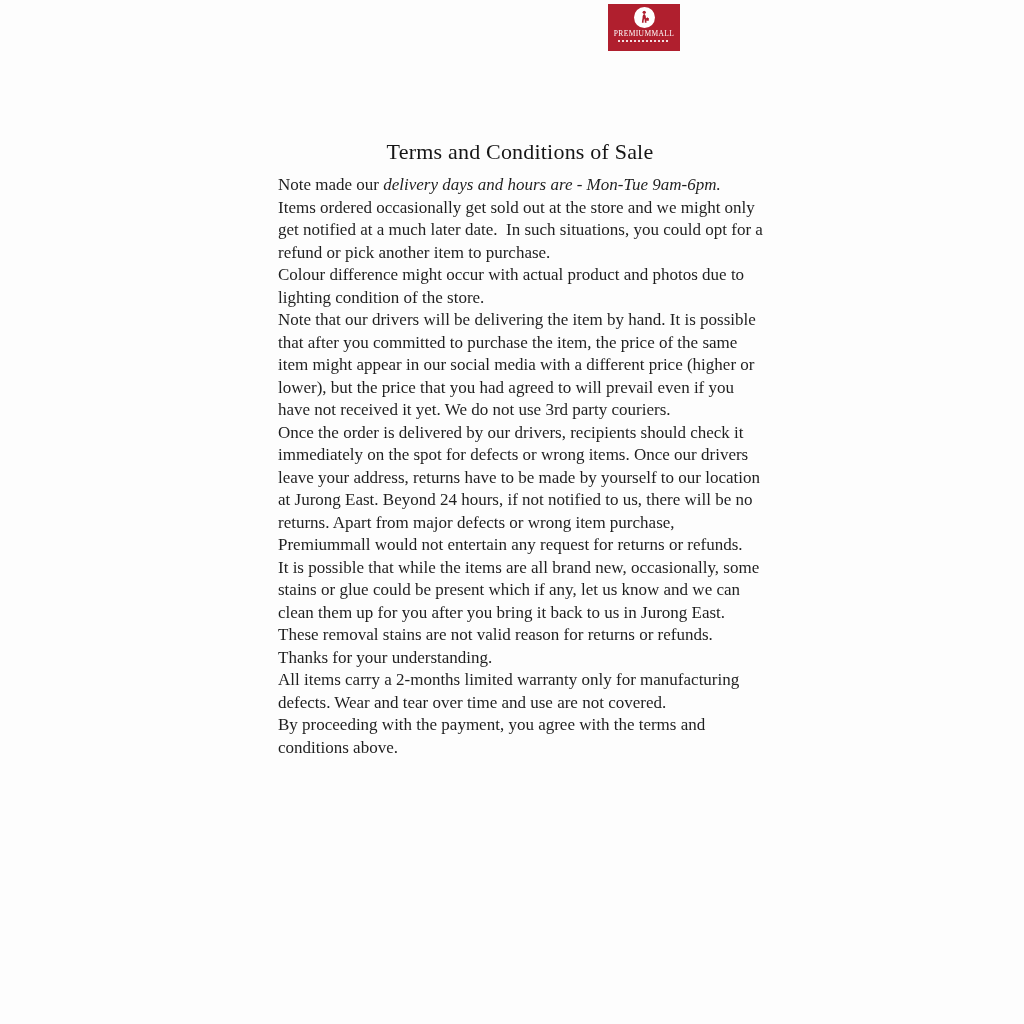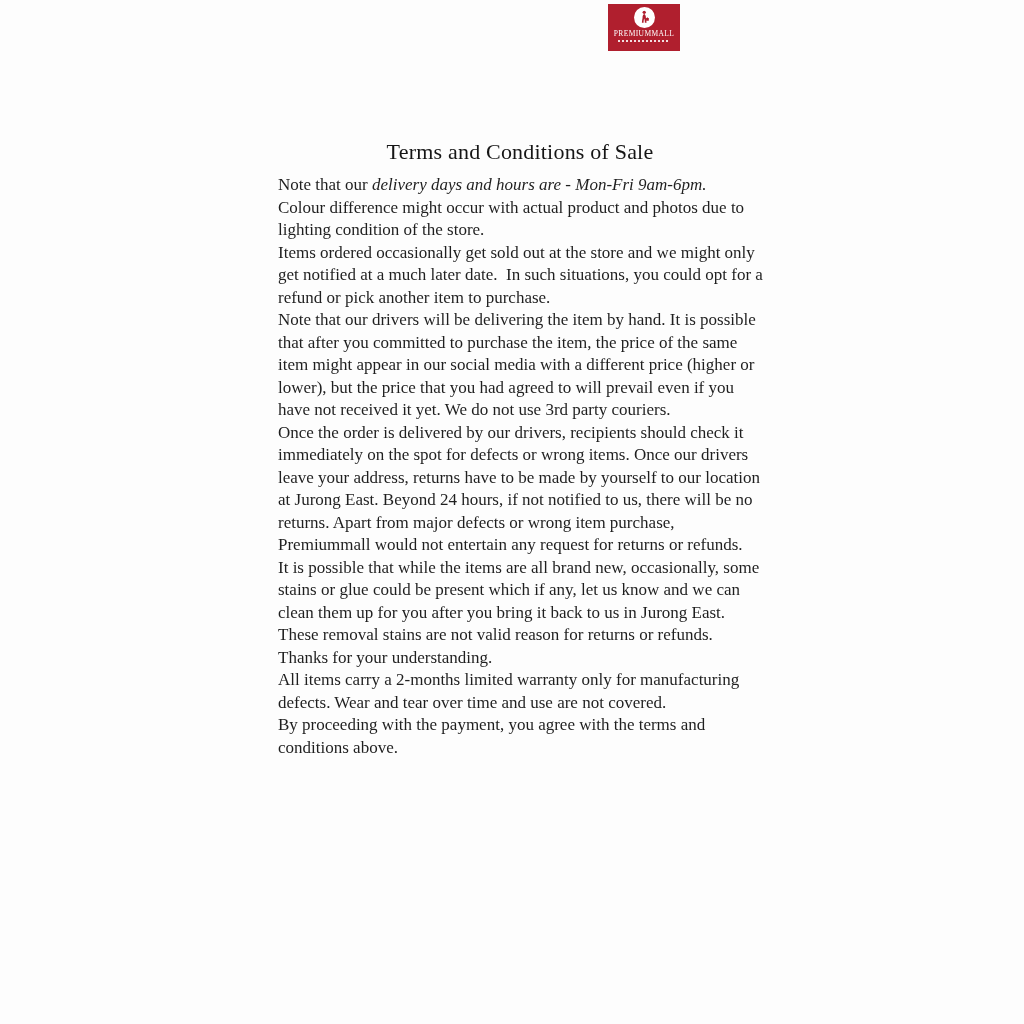--- a/index.html
+++ b/index.html
@@ -111,23 +111,23 @@
         </g>
       </svg>
     </div>
     <div class="logo-brand">PREMIUMMALL</div>
     <div class="logo-tagline"></div>
   </div>
 
   <h1 class="doc-title">Terms and Conditions of Sale</h1>
 
   <div class="doc-body">
-    <p><span>Note that our </span><span class="italic">delivery days and hours are - Mon-Fri 9am-6pm.</span></p>
+    <p><span>Note made our </span><span class="italic">delivery days and hours are - Mon-Tue 9am-6pm.</span></p>
+    <p>Items ordered occasionally get sold out at the store and we might only get notified at a much later date.  In such situations, you could opt for a refund or pick another item to purchase.</p>
     <p>Colour difference might occur with actual product and photos due to lighting condition of the store.</p>
-    <p>Items ordered occasionally get sold out at the store and we might only get notified at a much later date.  In such situations, you could opt for a refund or pick another item to purchase.</p>
     <p>Note that our drivers will be delivering the item by hand. It is possible that after you committed to purchase the item, the price of the same item might appear in our social media with a different price (higher or lower), but the price that you had agreed to will prevail even if you have not received it yet. We do not use 3rd party couriers.</p>
     <p>Once the order is delivered by our drivers, recipients should check it immediately on the spot for defects or wrong items. Once our drivers leave your address, returns have to be made by yourself to our location at Jurong East. Beyond 24 hours, if not notified to us, there will be no returns. Apart from major defects or wrong item purchase, Premiummall would not entertain any request for returns or refunds.</p>
     <p>It is possible that while the items are all brand new, occasionally, some stains or glue could be present which if any, let us know and we can clean them up for you after you bring it back to us in Jurong East. These removal stains are not valid reason for returns or refunds. Thanks for your understanding.</p>
     <p>All items carry a 2-months limited warranty only for manufacturing defects. Wear and tear over time and use are not covered.</p>
     <p>By proceeding with the payment, you agree with the terms and conditions above.</p>
   </div>
 
 </div>
 
 </body></html>

